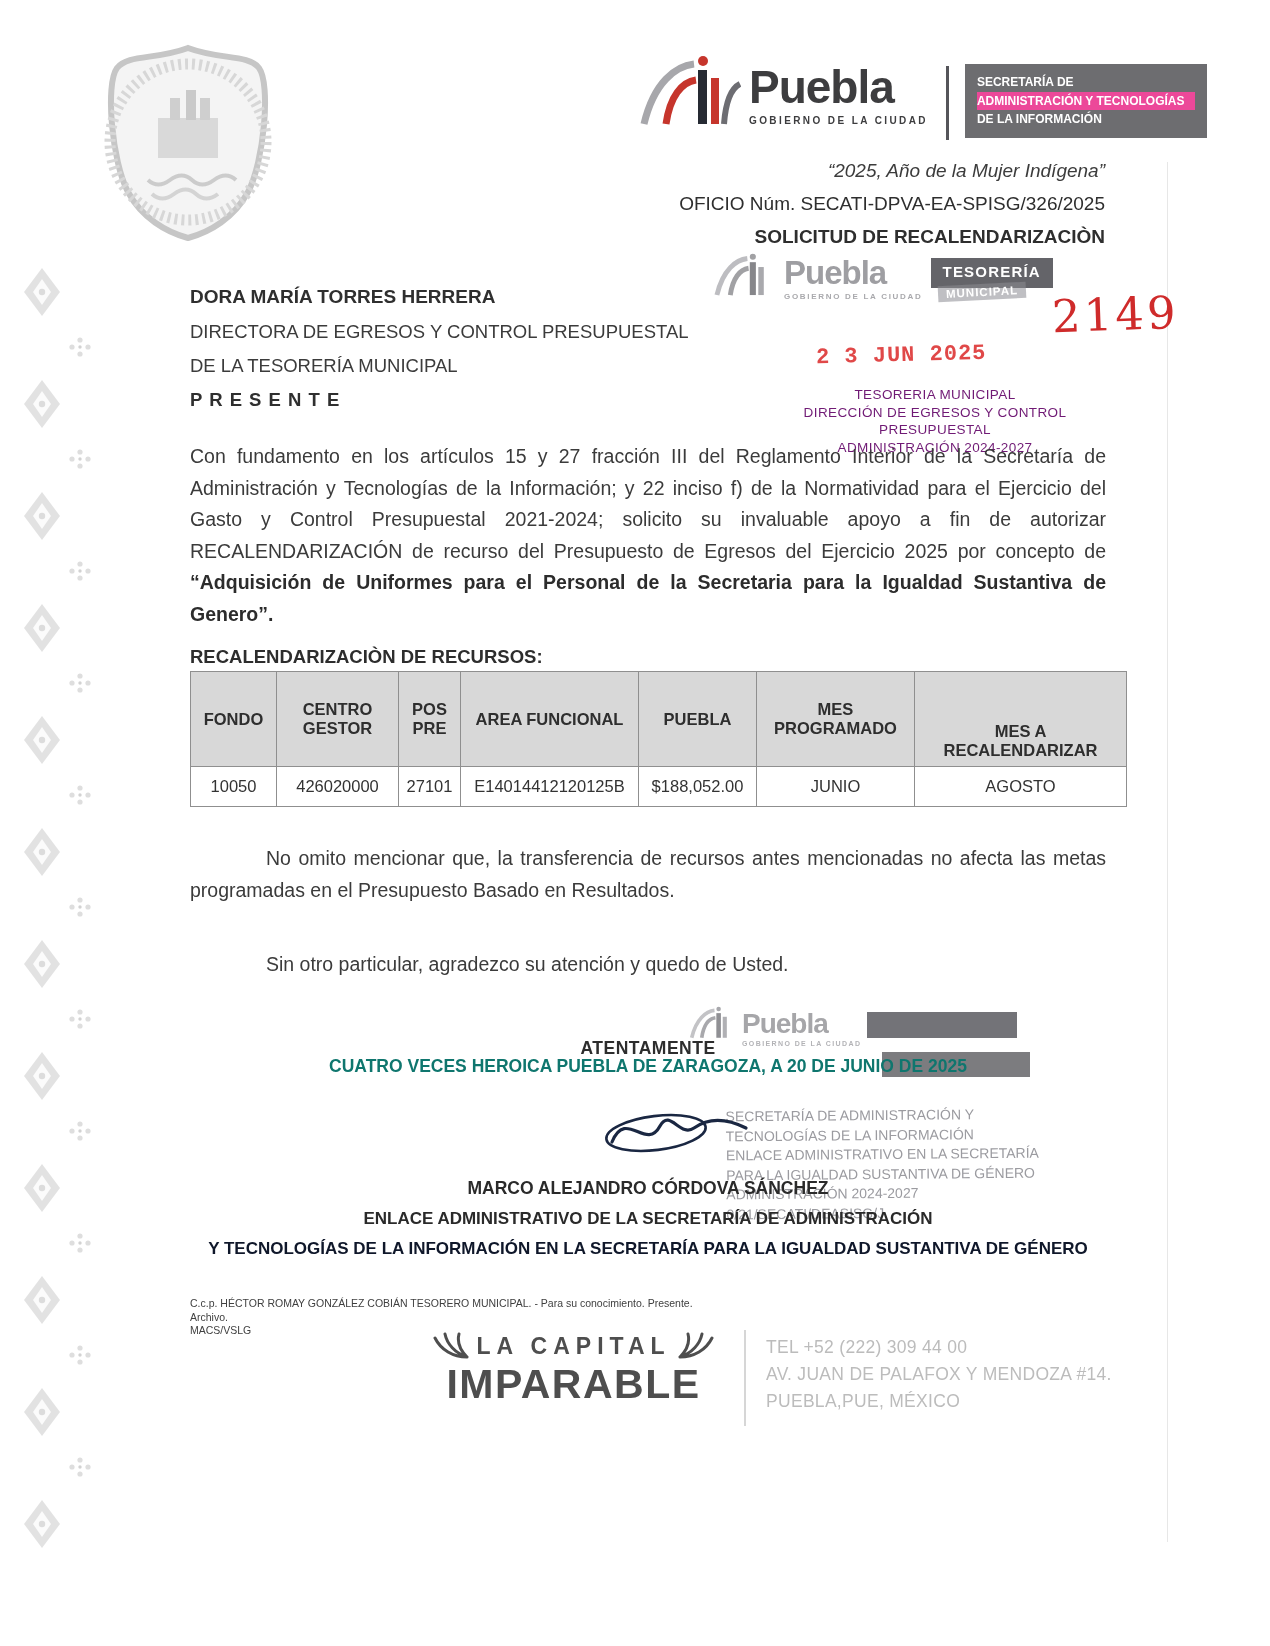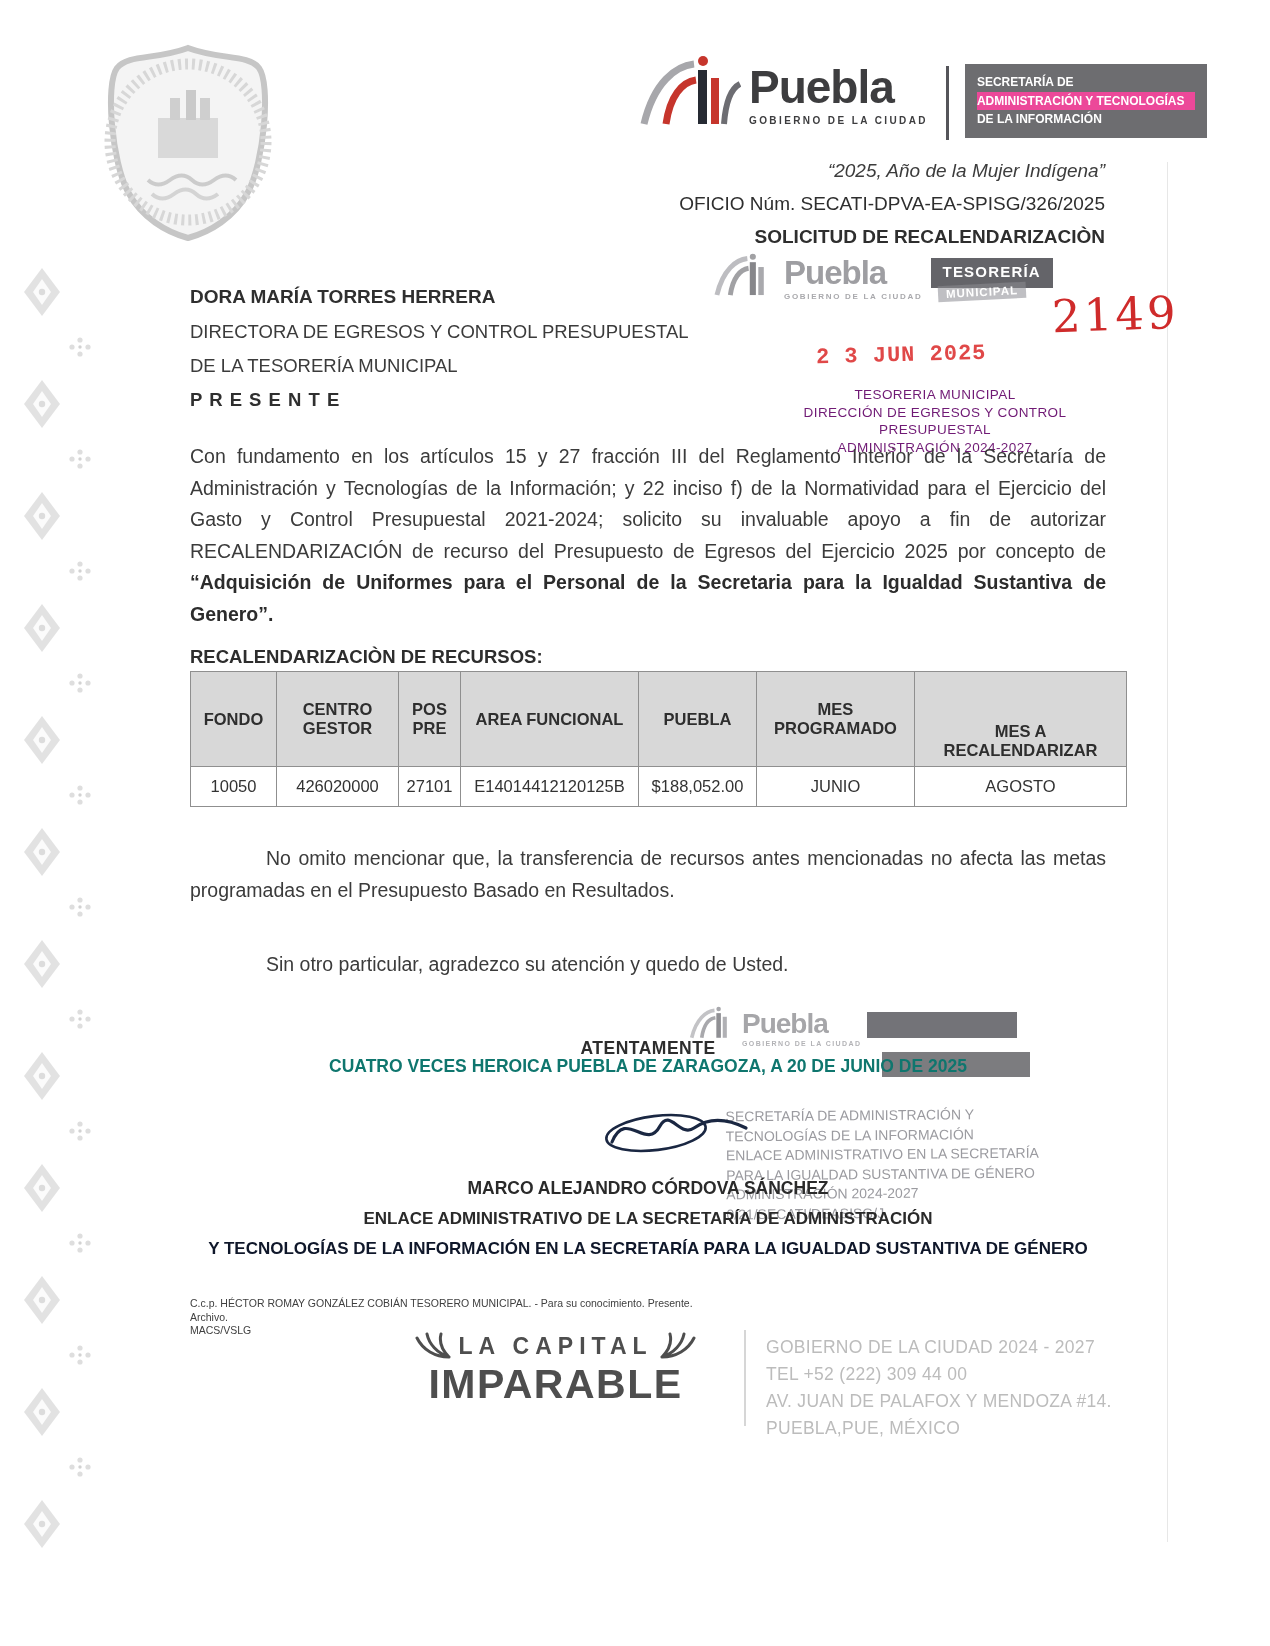--- a/index.html
+++ b/index.html
@@ -72,21 +72,21 @@
   .city-date { left:190px; top:1056px; width:916px; text-align:center; font-weight:bold; font-size:17.5px; z-index:3; color:#0f766e; }
 
   .signature { left:598px; top:1096px; z-index:4; }
   .closing-stamp-lines { left:726px; top:1106px; color:#9b9ba0; font-size:14px; line-height:19.5px; z-index:1; transform:rotate(-.5deg); }
   .signer-name { left:190px; top:1178px; width:916px; text-align:center; font-weight:bold; font-size:17.5px; z-index:3; color:#2a2a2a; }
   .signer-t1 { left:190px; top:1209px; width:916px; text-align:center; font-weight:bold; font-size:17px; z-index:3; color:#2a2a2a; }
   .signer-t2 { left:190px; top:1239px; width:916px; text-align:center; font-weight:bold; font-size:17px; z-index:3; color:#0f172a; }
 
   
   .ccp { left:190px; top:1297px; font-size:10.5px; line-height:13.5px; color:#404040; }
-  .capital { left:398px; top:1332px; width:315px; text-align:center; color:#4e4e4e; }
+  .capital { left:416px; top:1332px; width:315px; text-align:center; color:#4e4e4e; }
   .cap-row { display:flex; align-items:center; justify-content:center; gap:7px; }
   .cap-top { font-size:23px; font-weight:bold; letter-spacing:6px; }
   .cap-bottom { font-size:41px; font-weight:900; letter-spacing:1.5px; margin-top:1px; }
   .footer-divider { left:744px; top:1330px; width:2px; height:96px; background:#d6d6d6; }
   .footer-right { left:766px; top:1334px; font-size:17.5px; line-height:27px; color:#bcbcbc; letter-spacing:.3px; }
   .fold-line { left:1167px; top:162px; width:1px; height:1380px; background:#e7e7e7; }
 </style>
 </head>
 <body>
 
@@ -276,19 +276,18 @@
       <svg width="36" height="28" viewBox="0 0 36 28" style="transform:scaleX(-1)">
         <path d="M34 25 C 20 25, 8 18, 2 6 M34 25 C 22 21, 14 12, 12 2 M34 25 C 26 17, 24 10, 26 2" stroke="#4e4e4e" stroke-width="3" fill="none" stroke-linecap="round"></path>
       </svg>
     </div>
     <div class="cap-bottom">IMPARABLE</div>
   </div>
 
   <div class="abs footer-divider"></div>
 
   <div class="abs footer-right">
-    <div>GOBIERNO DE LA CIUDAD 2024 - 2027</div>
     <div>TEL +52 (222) 309 44 00</div>
     <div>AV. JUAN DE PALAFOX Y MENDOZA #14.</div>
     <div>PUEBLA,PUE, MÉXICO</div>
   </div>
 
 </div>
 
 </body></html>

